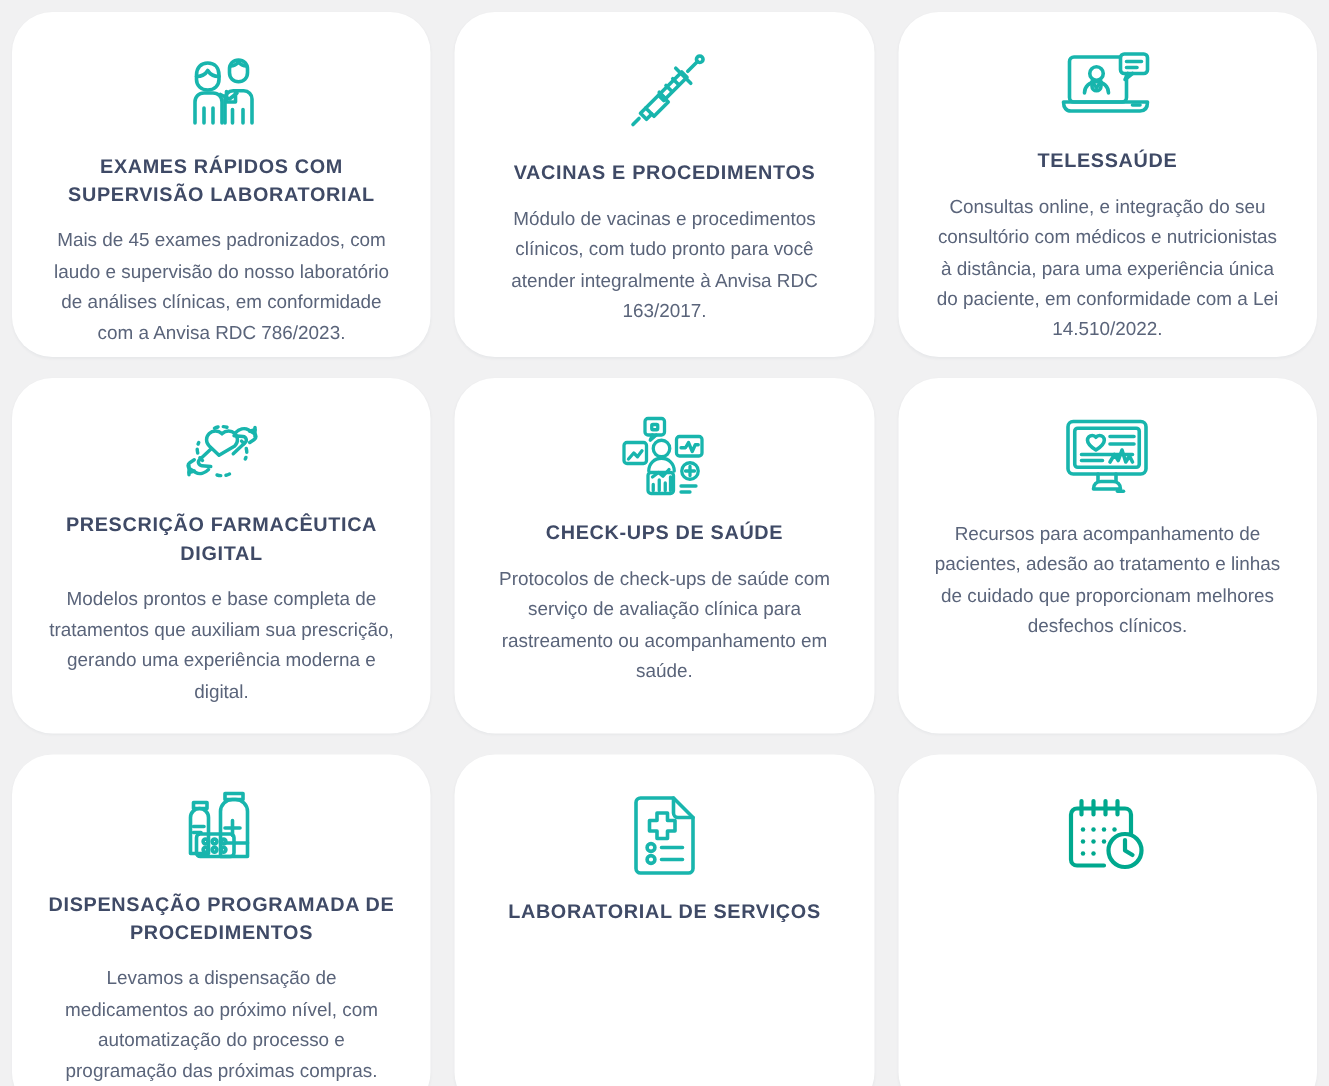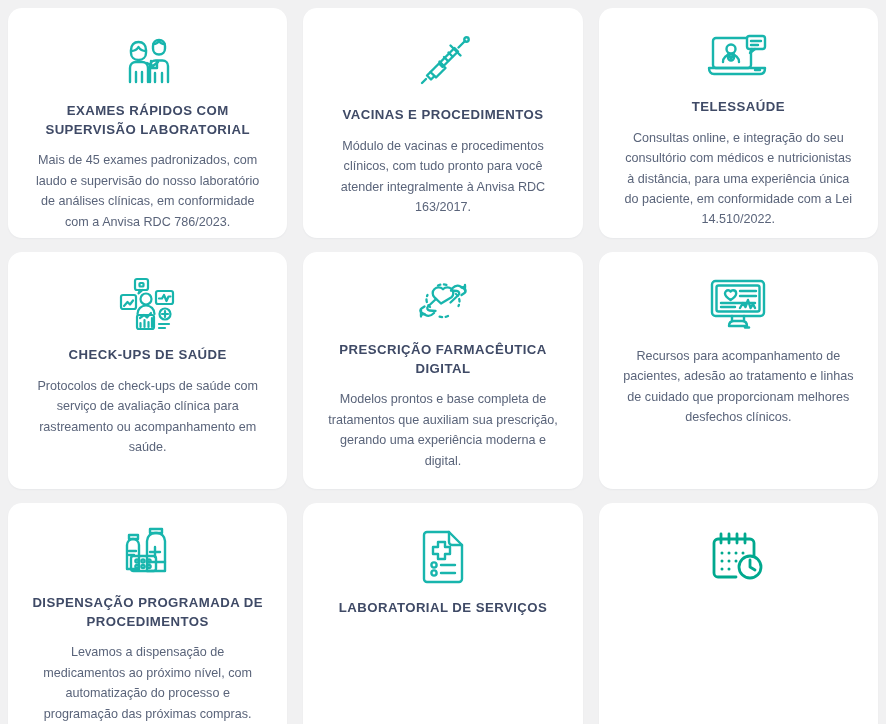--- a/index.html
+++ b/index.html
@@ -18,21 +18,21 @@
     grid-template-rows: 230px 237px 239px;
     column-gap: 16px;
     row-gap: 14px;
     padding: 8px;
     width: 886px;
     height: 724px;
   }
 
   .card {
     background: #ffffff;
-    border-radius: 14px;
+    border-radius: 27px;
     display: flex;
     flex-direction: column;
     align-items: center;
     padding: 22px 18px 18px;
     box-shadow: 0 1px 2px rgba(30, 40, 60, 0.045);
   }
 
   .card-icon {
     height: 68px;
     display: flex;
@@ -117,20 +117,42 @@
         <path d="M16 32c0-4.5 3.5-7.5 8-7.5s8 3 8 7.5"></path>
         <path d="M21 24.5l3 4 3-4"></path>
         <path d="M21 24.5v3a3 3 0 006 0v-3"></path>
         <rect x="40" y="6" width="18" height="13" rx="2.5" fill="#ffffff"></rect>
         <path d="M44 11h10M44 15h7"></path>
         <path d="M45 19l-2 4 5-4"></path>
       </svg>
     </div>
     <div class="card-title">TELESSAÚDE</div>
     <div class="card-body">Consultas online, e integração do seu consultório com médicos e nutricionistas à distância, para uma experiência única do paciente, em conformidade com a Lei 14.510/2022.</div>
+  </div>
+
+  <div class="card r2">
+    <div class="card-icon">
+      <svg width="62" height="54" viewBox="0 0 62 54" fill="none" stroke="#18b5ad" stroke-width="2.3" stroke-linecap="round" stroke-linejoin="round">
+        <path d="M31 34.5l-6.5-6.2c-2.4-2.3-2.4-6 0-8.3 2.3-2.2 6-2.2 8.3 0l.2.2.2-.2c2.3-2.2 6-2.2 8.3 0 2.4 2.3 2.4 6 0 8.3z" transform="translate(-2,-6)"></path>
+        <path d="M40 13.5c2.5-2.5 6-3.5 8.5-2l4 2.5c1.5 1 1.5 3 0 4l-3 2"></path>
+        <path d="M49.5 12.5l3.5-1"></path>
+        <path d="M53 10v6"></path>
+        <path d="M22 38c-2.5 2.5-6 3.5-8.5 2l-4-2.5c-1.5-1-1.5-3 0-4l3-2"></path>
+        <path d="M12.5 39l-3.5 1"></path>
+        <path d="M9 41.5v-6"></path>
+        <path d="M39 15.5l6 .5c2 .2 3 2.5 1.5 4l-8 7.5"></path>
+        <path d="M23.5 36l-6-.5c-2-.2-3-2.5-1.5-4l8-7.5"></path>
+        <path d="M44 19c3.5 3 4.5 8 2.5 12" stroke-dasharray="2.5 3.5"></path>
+        <path d="M18 32c-3.5-3-4.5-8-2.5-12" stroke-dasharray="2.5 3.5"></path>
+        <path d="M26 10.5c3-1.5 7-1.5 10 0" stroke-dasharray="2.5 3.5"></path>
+        <path d="M36 41c-3 1.5-7 1.5-10 0" stroke-dasharray="2.5 3.5"></path>
+      </svg>
+    </div>
+    <div class="card-title">PRESCRIÇÃO FARMACÊUTICA DIGITAL</div>
+    <div class="card-body">Modelos prontos e base completa de tratamentos que auxiliam sua prescrição, gerando uma experiência moderna e digital.</div>
   </div>
 
   <div class="card r2">
     <div class="card-icon">
       <svg width="58" height="56" viewBox="0 0 58 56" fill="none" stroke="#18b5ad" stroke-width="2.2" stroke-linecap="round" stroke-linejoin="round">
         <rect x="16" y="2" width="13" height="11" rx="2"></rect>
         <rect x="20.5" y="6" width="4" height="3.5" rx="0.8"></rect>
         <path d="M21 13l-1.5 3.5 4-3.5"></path>
         <rect x="2" y="18" width="15" height="14" rx="2"></rect>
         <path d="M5 29l3.5-4 2.5 2.5 3-4"></path>
@@ -145,42 +167,20 @@
         <path d="M46 34v6M43 37h6"></path>
         <path d="M40 47h10M40 51h6"></path>
       </svg>
     </div>
     <div class="card-title">CHECK-UPS DE SAÚDE</div>
     <div class="card-body">Protocolos de check-ups de saúde com serviço de avaliação clínica para rastreamento ou acompanhamento em saúde.</div>
   </div>
 
   <div class="card r2">
     <div class="card-icon">
-      <svg width="62" height="54" viewBox="0 0 62 54" fill="none" stroke="#18b5ad" stroke-width="2.3" stroke-linecap="round" stroke-linejoin="round">
-        <path d="M31 34.5l-6.5-6.2c-2.4-2.3-2.4-6 0-8.3 2.3-2.2 6-2.2 8.3 0l.2.2.2-.2c2.3-2.2 6-2.2 8.3 0 2.4 2.3 2.4 6 0 8.3z" transform="translate(-2,-6)"></path>
-        <path d="M40 13.5c2.5-2.5 6-3.5 8.5-2l4 2.5c1.5 1 1.5 3 0 4l-3 2"></path>
-        <path d="M49.5 12.5l3.5-1"></path>
-        <path d="M53 10v6"></path>
-        <path d="M22 38c-2.5 2.5-6 3.5-8.5 2l-4-2.5c-1.5-1-1.5-3 0-4l3-2"></path>
-        <path d="M12.5 39l-3.5 1"></path>
-        <path d="M9 41.5v-6"></path>
-        <path d="M39 15.5l6 .5c2 .2 3 2.5 1.5 4l-8 7.5"></path>
-        <path d="M23.5 36l-6-.5c-2-.2-3-2.5-1.5-4l8-7.5"></path>
-        <path d="M44 19c3.5 3 4.5 8 2.5 12" stroke-dasharray="2.5 3.5"></path>
-        <path d="M18 32c-3.5-3-4.5-8-2.5-12" stroke-dasharray="2.5 3.5"></path>
-        <path d="M26 10.5c3-1.5 7-1.5 10 0" stroke-dasharray="2.5 3.5"></path>
-        <path d="M36 41c-3 1.5-7 1.5-10 0" stroke-dasharray="2.5 3.5"></path>
-      </svg>
-    </div>
-    <div class="card-title">PRESCRIÇÃO FARMACÊUTICA DIGITAL</div>
-    <div class="card-body">Modelos prontos e base completa de tratamentos que auxiliam sua prescrição, gerando uma experiência moderna e digital.</div>
-  </div>
-
-  <div class="card r2">
-    <div class="card-icon">
       <svg width="58" height="54" viewBox="0 0 58 54" fill="none" stroke="#18b5ad" stroke-width="2.4" stroke-linecap="round" stroke-linejoin="round">
         <rect x="3" y="3" width="52" height="35" rx="3.5"></rect>
         <rect x="7.5" y="7.5" width="43" height="26" rx="2"></rect>
         <path d="M16 15.5c0-1.8 1.4-3.2 3.2-3.2 1 0 1.9.5 2.4 1.2.5-.7 1.4-1.2 2.4-1.2 1.8 0 3.2 1.4 3.2 3.2 0 3-5.6 6.5-5.6 6.5S16 18.5 16 15.5z"></path>
         <path d="M31 13h16M31 18h16M12 25h34M12 29h14"></path>
         <path d="M31 30l3-5 2.5 4 2.5-7 2.5 8 2.5-4 2 4"></path>
         <path d="M23 38v5M35 38v5"></path>
         <path d="M20 48h18c0-3-2-5-5-5h-8c-3 0-5 2-5 5z"></path>
         <path d="M36 49.5h4"></path>
       </svg>

